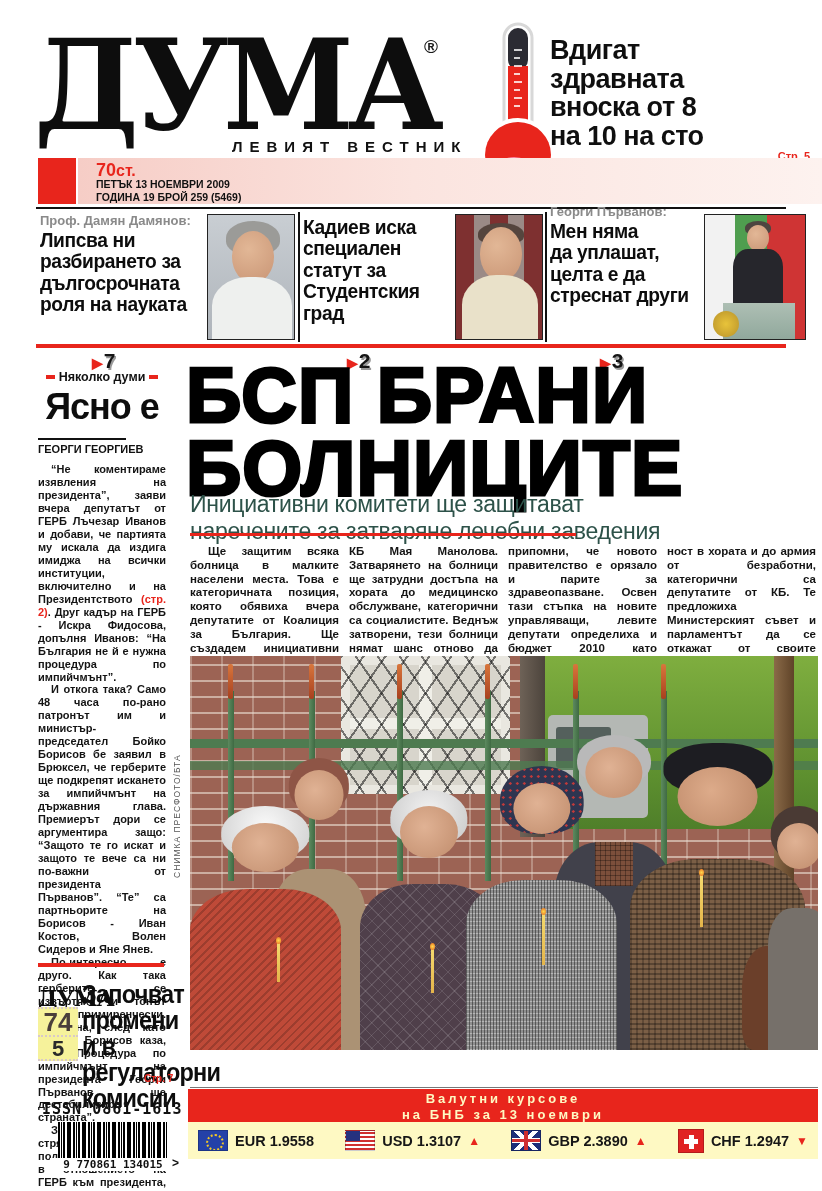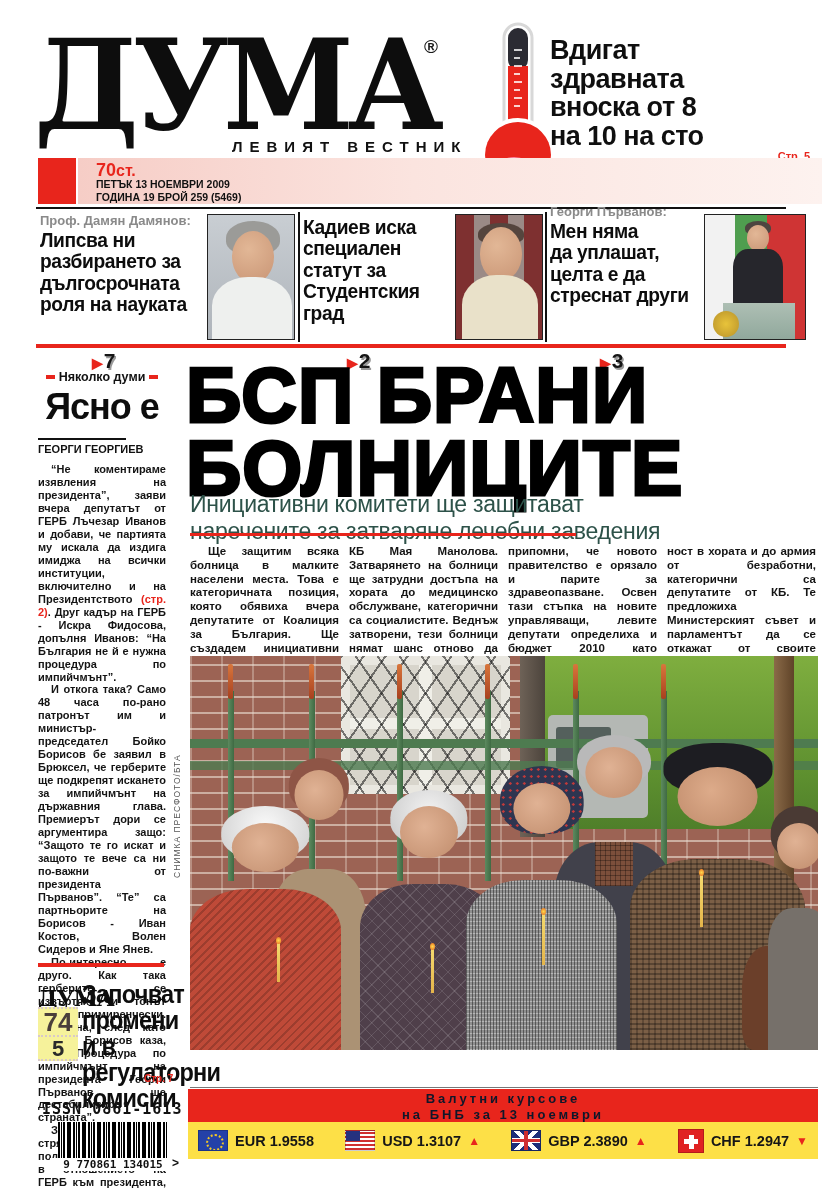--- a/index.html
+++ b/index.html
@@ -121,23 +121,23 @@
   .barcode { position:absolute; left:58px; top:1122px; width:110px; height:40px;
              background:repeating-linear-gradient(90deg,#000 0 2px,#fff 2px 5px),
                         repeating-linear-gradient(90deg,#000 0 1px,#fff 1px 3px);
              background-blend-mode:multiply; }
   .bdigits { position:absolute; left:50px; top:1158px; width:126px; font-family:"DejaVu Sans Mono", monospace;
              font-size:11px; font-weight:bold; color:#111; background:#fff; text-align:center; }
   .barrow { position:absolute; left:172px; top:1156px; font-size:12px; font-weight:bold; color:#111; }
 
   
   .fx { position:absolute; left:188px; top:1089px; width:630px; }
-  .fx-head { height:33px; background:#e8251c; color:#0f172a; text-align:center; font-size:13px; font-weight:bold;
+  .fx-head { height:33px; background:#e8251c; color:#fef9c3; text-align:center; font-size:13px; font-weight:bold;
              letter-spacing:3px; line-height:1.25; white-space:pre-line; padding-top:2px; }
-  .fx-rates { height:37px; background:#fde047; display:flex; align-items:center; justify-content:space-between; padding:0 10px; }
+  .fx-rates { height:37px; background:#fef9c3; display:flex; align-items:center; justify-content:space-between; padding:0 10px; }
   .rate { display:flex; align-items:center; gap:7px; font-size:14.5px; font-weight:bold; color:#161616; }
   .rate .arr { color:#e8251c; font-size:12px; }
   .flag { width:30px; height:21px; position:relative; display:inline-block; overflow:hidden; border:1px solid rgba(0,0,0,.2); }
   .flag-eu { background:#2441a8; }
   .flag-eu:before { content:""; position:absolute; left:7px; top:3px; width:14px; height:13px; border-radius:50%; border:2px dotted #f4c824; }
   .flag-us { background:repeating-linear-gradient(0deg,#d03030 0 2px,#fff 2px 4px); }
   .flag-us:before { content:""; position:absolute; left:0; top:0; width:14px; height:10px; background:#26317e; }
   .flag-gb { background:#1d2f7a; }
   .flag-gb:before { content:""; position:absolute; inset:0;
       background:linear-gradient(45deg, rgba(0,0,0,0) 44%, #fff 44% 56%, rgba(0,0,0,0) 56%),

